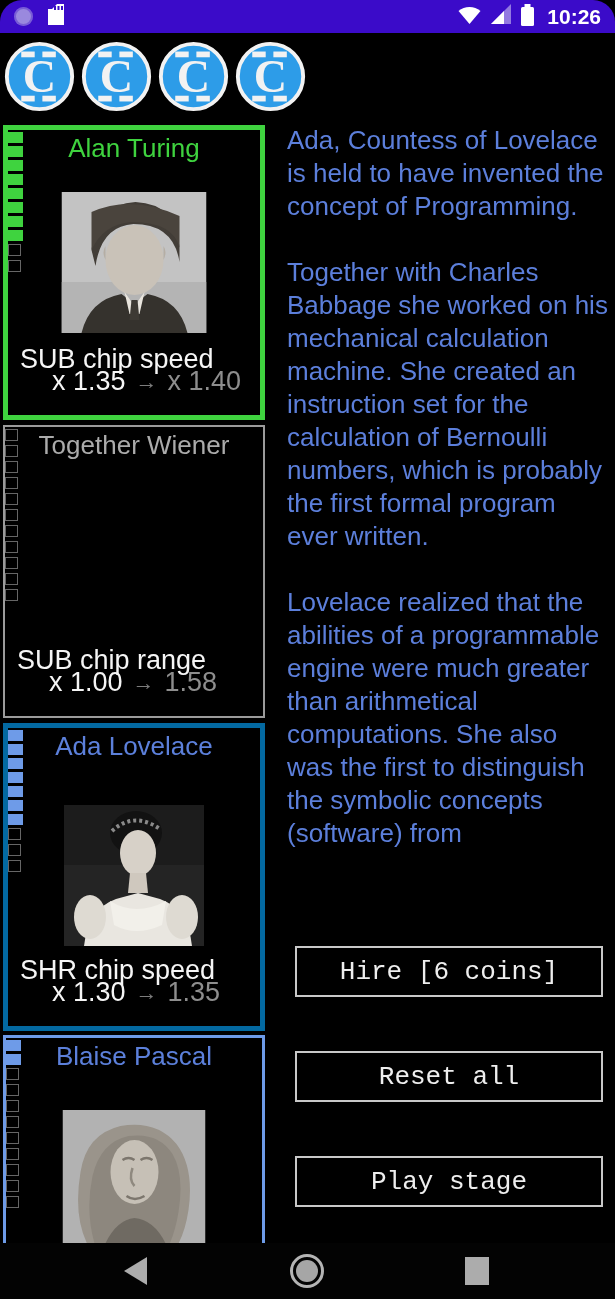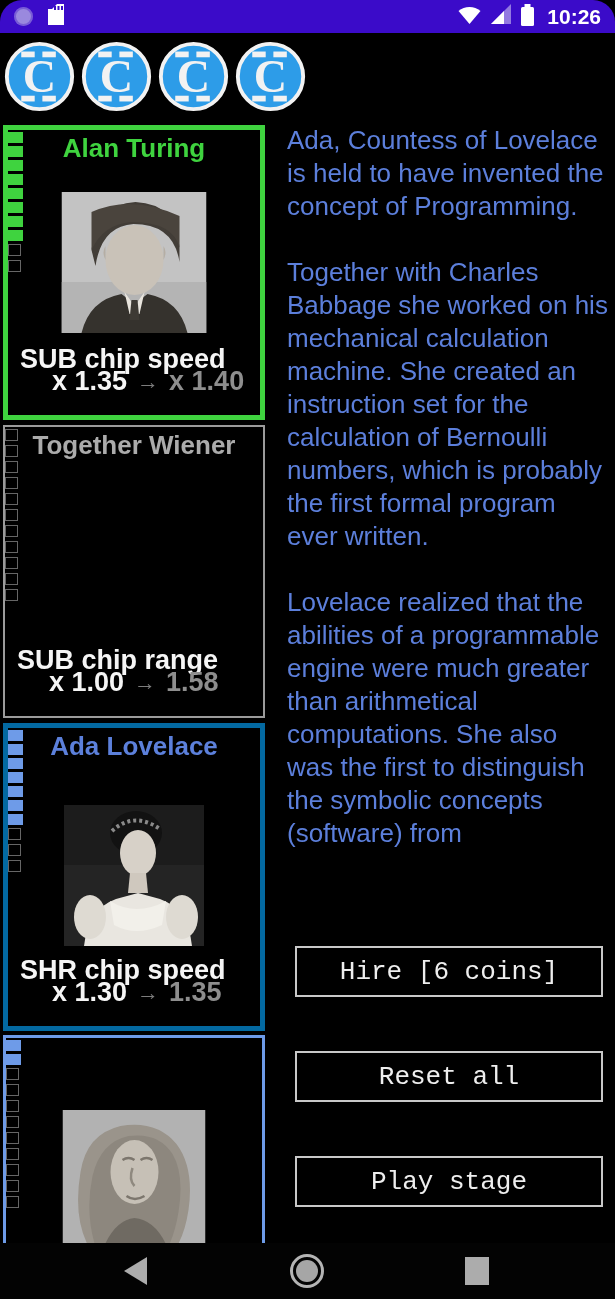--- a/index.html
+++ b/index.html
@@ -18,21 +18,20 @@
   .notif-circle{width:19px;height:19px;border-radius:50%;background:#ab9fe2;opacity:.85;
     box-shadow:inset 0 0 0 2px rgba(59,11,201,.35);}
   .sb-time{color:#fff;font-size:21px;font-weight:bold;margin-left:5px;}
   
   .coins-row{position:absolute;top:40px;left:3px;display:flex;gap:4px;}
   .coin{width:73px;height:73px;display:block;}
   
   .card{
     position:absolute;left:3px;width:262px;background:#000;box-sizing:border-box;
     overflow:hidden;
-    font-weight:bold;
   }
   .card-0{top:125px;height:295px;border:5px solid #3fd33f;--accent:#3fd33f;}
   .card-1{top:425px;height:293px;border:2px solid #9b9b9b;--accent:#9b9b9b;}
   .card-2{top:723px;height:308px;border:5px solid #0369a1;--accent:#6e9be8;}
   .card-3{top:1035px;height:208px;border:3px solid #6e9be8;border-bottom:none;--accent:#6e9be8;}
   .card-title{margin-top:2px;text-align:center;font-size:26px;line-height:32px;}
   .card-0 .card-title{color:#3fd33f;}
   .card-1 .card-title{color:#ababab;}
   .card-2 .card-title,.card-3 .card-title{color:#5c80db;}
   .ladder{position:absolute;left:0;top:2px;display:flex;flex-direction:column;}
@@ -260,20 +259,21 @@
       <div class="sq empty"></div>
       <div class="sq empty"></div>
       <div class="sq empty"></div>
       <div class="sq empty"></div>
       <div class="sq empty"></div>
       <div class="sq empty"></div>
       <div class="sq empty"></div>
       <div class="sq empty"></div>
       <div class="sq empty"></div>
     </div>
+  <div class="card-title">Blaise Pascal</div>
   <span class="portrait">
     <svg width="143" height="140" viewBox="0 0 143 140">
       <rect width="143" height="140" fill="#b2b2b2"></rect>
       <path d="M28 140 Q10 110 18 62 Q24 24 58 16 Q94 10 114 34 Q132 58 126 100 Q122 126 112 140 Z" fill="#9a948b"></path>
       <path d="M34 140 Q22 104 30 66 Q38 32 66 26 Q96 22 110 44 Q122 64 116 102 Q112 126 104 140 Z" fill="#8d877e"></path>
       <ellipse cx="72" cy="62" rx="24" ry="32" fill="#c6c0b6"></ellipse>
       <path d="M60 50 Q66 46 72 50" stroke="#7c766d" stroke-width="2.5" fill="none"></path>
       <path d="M78 50 Q84 46 90 50" stroke="#7c766d" stroke-width="2.5" fill="none"></path>
       <path d="M70 58 Q66 70 72 76" stroke="#8f897f" stroke-width="2.5" fill="none"></path>
       <path d="M64 86 Q72 92 82 86" stroke="#7c766d" stroke-width="2.5" fill="none"></path>

